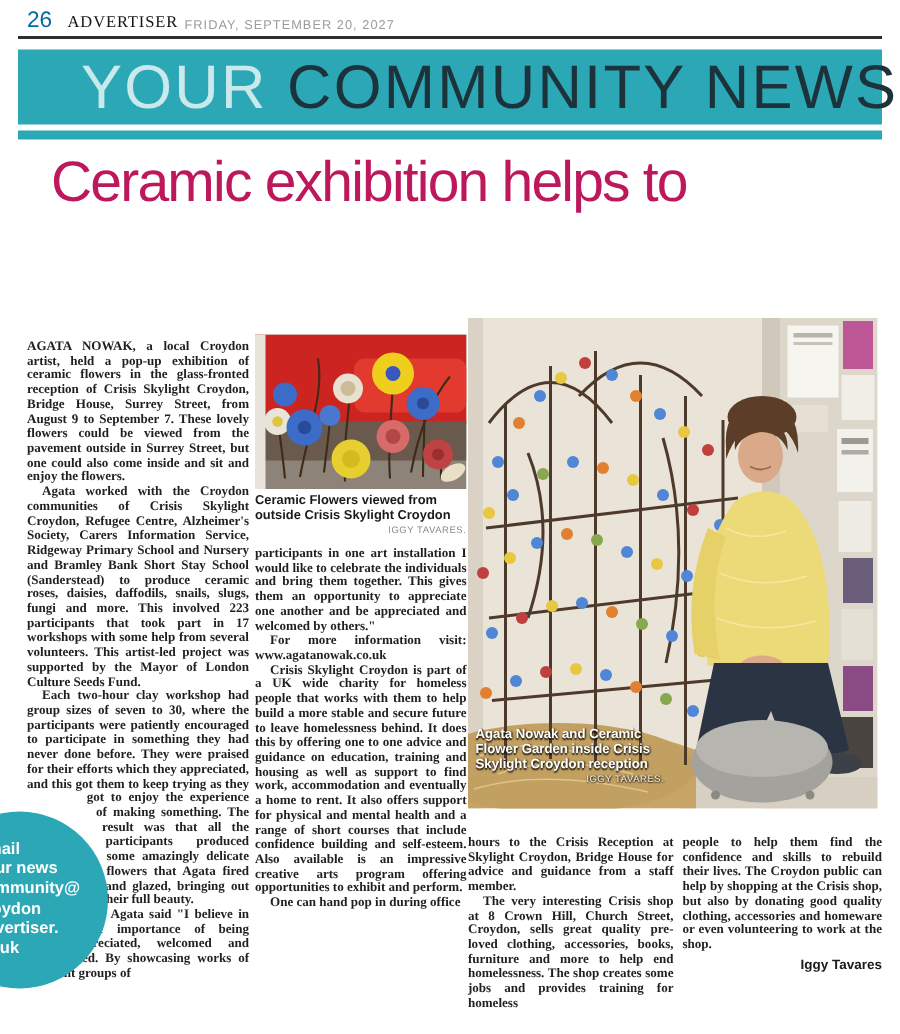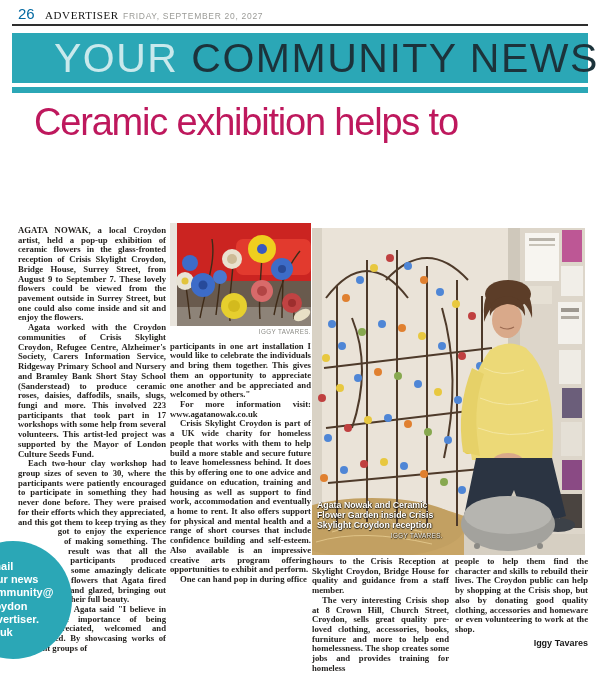--- a/index.html
+++ b/index.html
@@ -47,21 +47,21 @@
         font-weight:bold;font-size:11px;line-height:13.2px;}
   #email-circle .inner{padding:19px 0 0 30px;}
 
   
   #flowers-photo{width:141px;height:103px;display:block;}
   .photo-frame{line-height:0;}
   .caption{font-family:"Liberation Sans",sans-serif;font-weight:bold;font-size:8.6px;
         line-height:9.6px;color:#1a1a1a;margin:3px 0 0 0;}
   .credit{font-family:"Liberation Sans",sans-serif;font-size:6.3px;letter-spacing:.4px;
         color:#8b8b86;text-align:right;margin:1px 0 5px 0;}
-  #agata-photo-wrap{position:absolute;left:312px;top:228px;width:273px;height:327px;}
+  #agata-photo-wrap{position:absolute;left:312px;top:212px;width:273px;height:327px;}
   #agata-photo{width:273px;height:327px;display:block;}
   #agata-caption-overlay{position:absolute;left:5px;bottom:14px;width:126px;
         font-family:"Liberation Sans",sans-serif;font-weight:bold;font-size:8.8px;line-height:10px;
         color:#ffffff;text-shadow:0 1px 1px rgba(0,0,0,.85),1px 0 1px rgba(0,0,0,.6);}
   #agata-caption-overlay .ov-credit{font-weight:normal;font-size:6.3px;letter-spacing:.4px;
         color:#eceae6;text-align:right;margin-top:1px;}
 
   .byline{font-family:"Liberation Sans",sans-serif;font-weight:bold;font-size:9px;
         text-align:right;margin-top:4px;color:#1a1a1a;}
 </style>
@@ -125,20 +125,21 @@
           <circle cx="92" cy="68" r="11" fill="#d86a6a"></circle>
             <circle cx="92" cy="68" r="5" fill="#b24545"></circle>
           <circle cx="64" cy="83" r="13" fill="#e6cf2e"></circle>
             <circle cx="64" cy="83" r="6" fill="#d3ba1e"></circle>
           <circle cx="122" cy="80" r="10" fill="#c04343"></circle>
             <circle cx="122" cy="80" r="4" fill="#9d2e2e"></circle>
           <ellipse cx="132" cy="92" rx="9" ry="5" transform="rotate(-30 132 92)" fill="#e8e0c6"></ellipse>
         </g>
       </svg>
     </div>
+    <div class="caption">Ceramic Flowers viewed from outside Crisis Skylight Croydon</div>
     <div class="credit">IGGY TAVARES.</div>
     <p class="para">participants in one art installation I would like to celebrate the individuals and bring them together.  This gives them an opportunity to appreciate one another and be appreciated and welcomed by others."</p>
     <p class="para ind">For more information visit: www.agatanowak.co.uk</p>
     <p class="para ind">Crisis Skylight Croydon is part of a UK wide charity for homeless people that works with them to help build a more stable and secure future to leave homelessness behind. It does this by offering one to one advice and guidance on education, training and housing as well as support to find work, accommodation and eventually a home to rent. It also offers support for physical and mental health and a range of short courses that include confidence building and self-esteem. Also available is an impressive creative arts program offering opportunities to exhibit and perform.</p>
     <p class="para ind">One can hand pop in during office</p>
   </div>
 
   <div id="agata-photo-wrap">
     <svg id="agata-photo" viewBox="0 0 273 327" preserveAspectRatio="none">
       <rect width="273" height="327" fill="#eae3d8"></rect>
@@ -254,26 +255,26 @@
           <circle cx="228" cy="318" r="3" fill="#8b8a85"></circle>
       </g>
     </svg>
     <div id="agata-caption-overlay">
       <div>Agata Nowak and Ceramic Flower Garden inside Crisis Skylight Croydon reception</div>
       <div class="ov-credit">IGGY TAVARES.</div>
     </div>
   </div>
 
   <div id="col3" class="col">
-    <p class="para">hours to the Crisis Reception at Skylight Croydon, Bridge House for quality and guidance from a staff member.</p>
+    <p class="para">hours to the Crisis Reception at Skylight Croydon, Bridge House for advice and guidance from a staff member.</p>
     <p class="para ind">The very interesting Crisis shop at 8 Crown Hill, Church Street, Croydon,  sells great quality pre-loved clothing, accessories, books, furniture and more to help end homelessness. The shop creates some jobs and provides training for homeless</p>
   </div>
 
   <div id="col4" class="col">
-    <p class="para">people to help them find the character and skills to rebuild their lives. The Croydon public can help by shopping at the Crisis shop, but also by donating good quality clothing, accessories and homeware or even volunteering to work at the shop.</p>
+    <p class="para">people to help them find the confidence and skills to rebuild their lives. The Croydon public can help by shopping at the Crisis shop, but also by donating good quality clothing, accessories and homeware or even volunteering to work at the shop.</p>
     <div class="byline">Iggy Tavares</div>
   </div>
 
   <div id="email-circle">
     <div class="inner">
       <div>Email</div>
       <div>your news</div>
       <div>community@</div>
       <div>croydon</div>
       <div>advertiser.</div>

